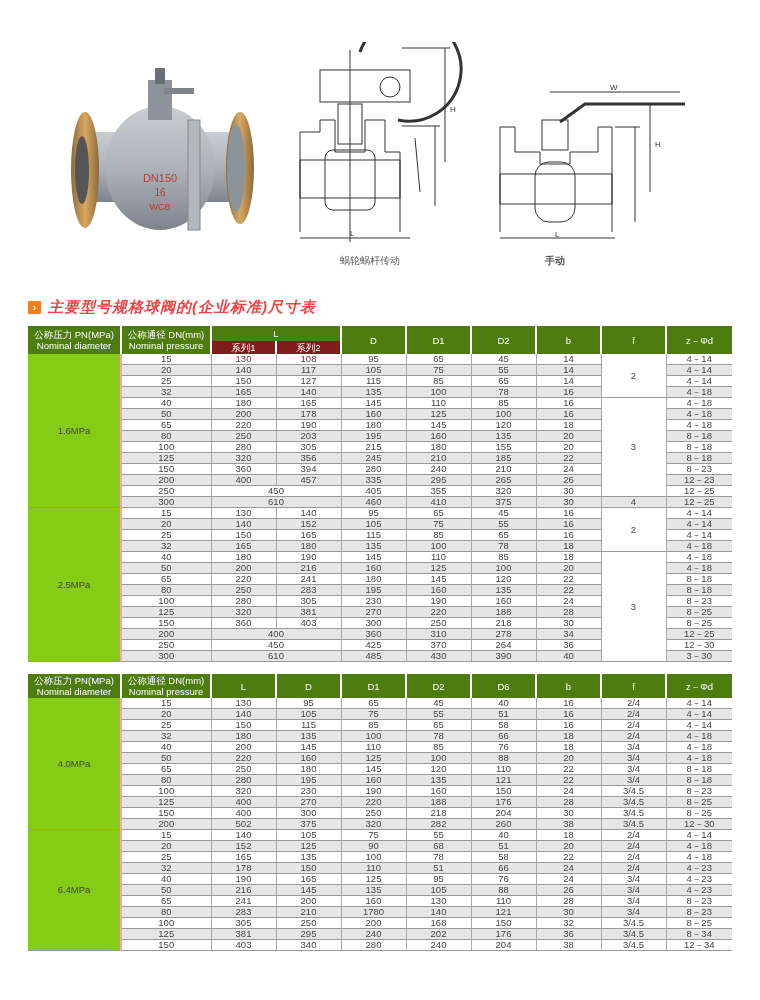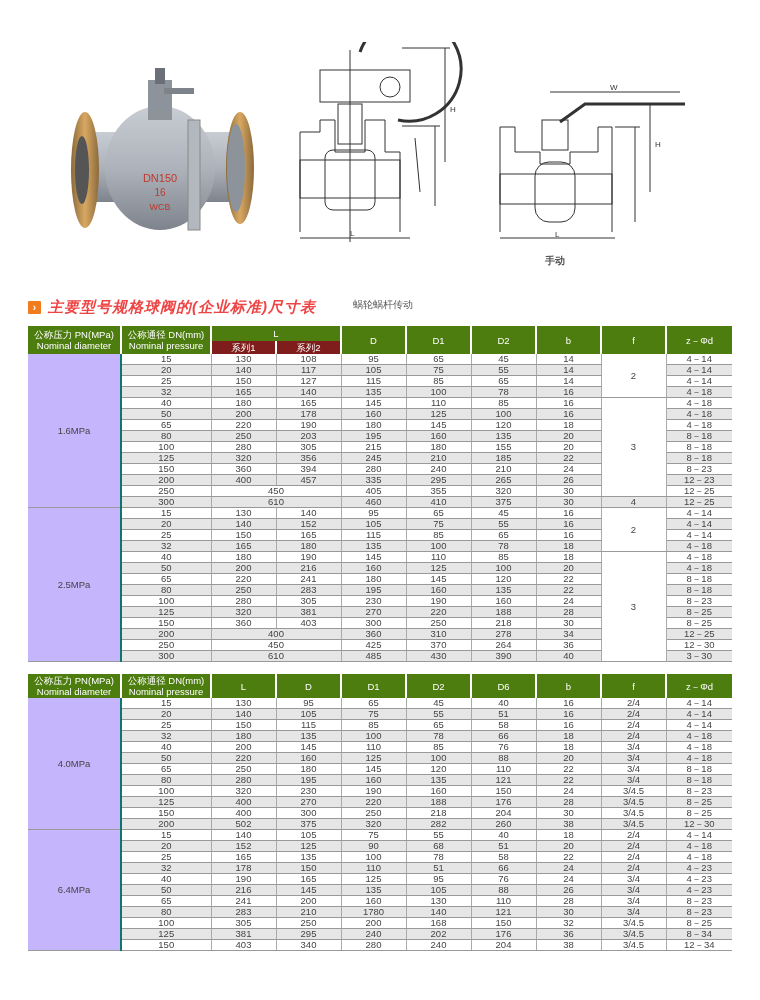--- a/index.html
+++ b/index.html
@@ -11,21 +11,21 @@
   .cap{position:absolute;font-size:10px;color:#555;}
   .section-title{position:absolute;left:28px;top:298px;display:flex;align-items:center;}
   .sec-icon{width:13px;height:13px;background:#f07c1e;color:#fff;font-size:10px;line-height:13px;text-align:center;font-weight:bold;margin-right:7px;border-radius:1px;}
   .sec-text{font-size:15px;font-weight:bold;color:#ef4444;letter-spacing:1px;font-style:italic;}
   table.spec{position:absolute;left:28px;border-collapse:collapse;table-layout:fixed;font-size:9.5px;}
   table.spec th{background:#4d7c0f;color:#fff;font-weight:normal;text-align:center;border-right:2px solid #fff;padding:0;line-height:11px;}
   table.spec th.sub{background:#7f1d1d;}
   table.spec td{text-align:center;padding:0;height:10px;line-height:10px;border-right:1px solid #aaa;color:#444;}
   table.spec tr.even td.z{background:#e6e6e6;border-bottom:1px solid #999;}
   table.spec tr.odd td.z{background:#fff;border-bottom:1px solid #999;}
-  table.spec td.pn{background:#c4b5fd;border-right:2px solid #0f766e;border-bottom:1px solid #999;color:#444;}
+  table.spec td.pn{background:#84cc16;border-right:2px solid #fca5a5;border-bottom:1px solid #999;color:#444;}
   table.spec td.f{background:#fff;border-bottom:1px solid #999;}
   table.spec td.last{border-right:none;}
 </style>
 </head>
 <body>
 
 <div class="figs">
   <svg class="photo" viewBox="0 0 200 190">
     <defs>
       <linearGradient id="body" x1="0" x2="0" y1="0" y2="1">
@@ -65,21 +65,21 @@
     <rect x="35" y="108" width="50" height="60" rx="8"></rect>
     <line x1="10" y1="196" x2="120" y2="196"></line>
     <line x1="112" y1="6" x2="160" y2="6"></line>
     <line x1="155" y1="6" x2="155" y2="120"></line>
     <line x1="112" y1="84" x2="150" y2="84"></line>
     <line x1="145" y1="84" x2="145" y2="164"></line>
     <line x1="125" y1="96" x2="130" y2="150"></line>
     <text x="160" y="70" font-size="8" fill="#333" stroke="none">H</text>
     <text x="60" y="194" font-size="8" fill="#333" stroke="none">L</text>
   </svg>
-  <div class="cap" style="left:353px;top:254px;margin-top:44px;">蜗轮蜗杆传动</div>
+  <div class="cap" style="left:340px;top:254px;">蜗轮蜗杆传动</div>
 
   <svg class="draw2" viewBox="0 0 215 170" fill="none" stroke="#333" stroke-width="1">
     <line x1="60" y1="10" x2="190" y2="10"></line>
     <path d="M70 40 L95 22 L195 22" stroke-width="3"></path>
     <rect x="52" y="38" width="26" height="30"></rect>
     <path d="M10 45 L10 150 M10 45 L25 45 L25 70 L50 70 L50 82 L80 82 L80 70 L108 70 L108 45 L122 45 L122 150"></path>
     <rect x="10" y="92" width="112" height="30"></rect>
     <rect x="45" y="80" width="40" height="60" rx="14"></rect>
     <line x1="10" y1="156" x2="125" y2="156"></line>
     <line x1="125" y1="45" x2="150" y2="45"></line>

